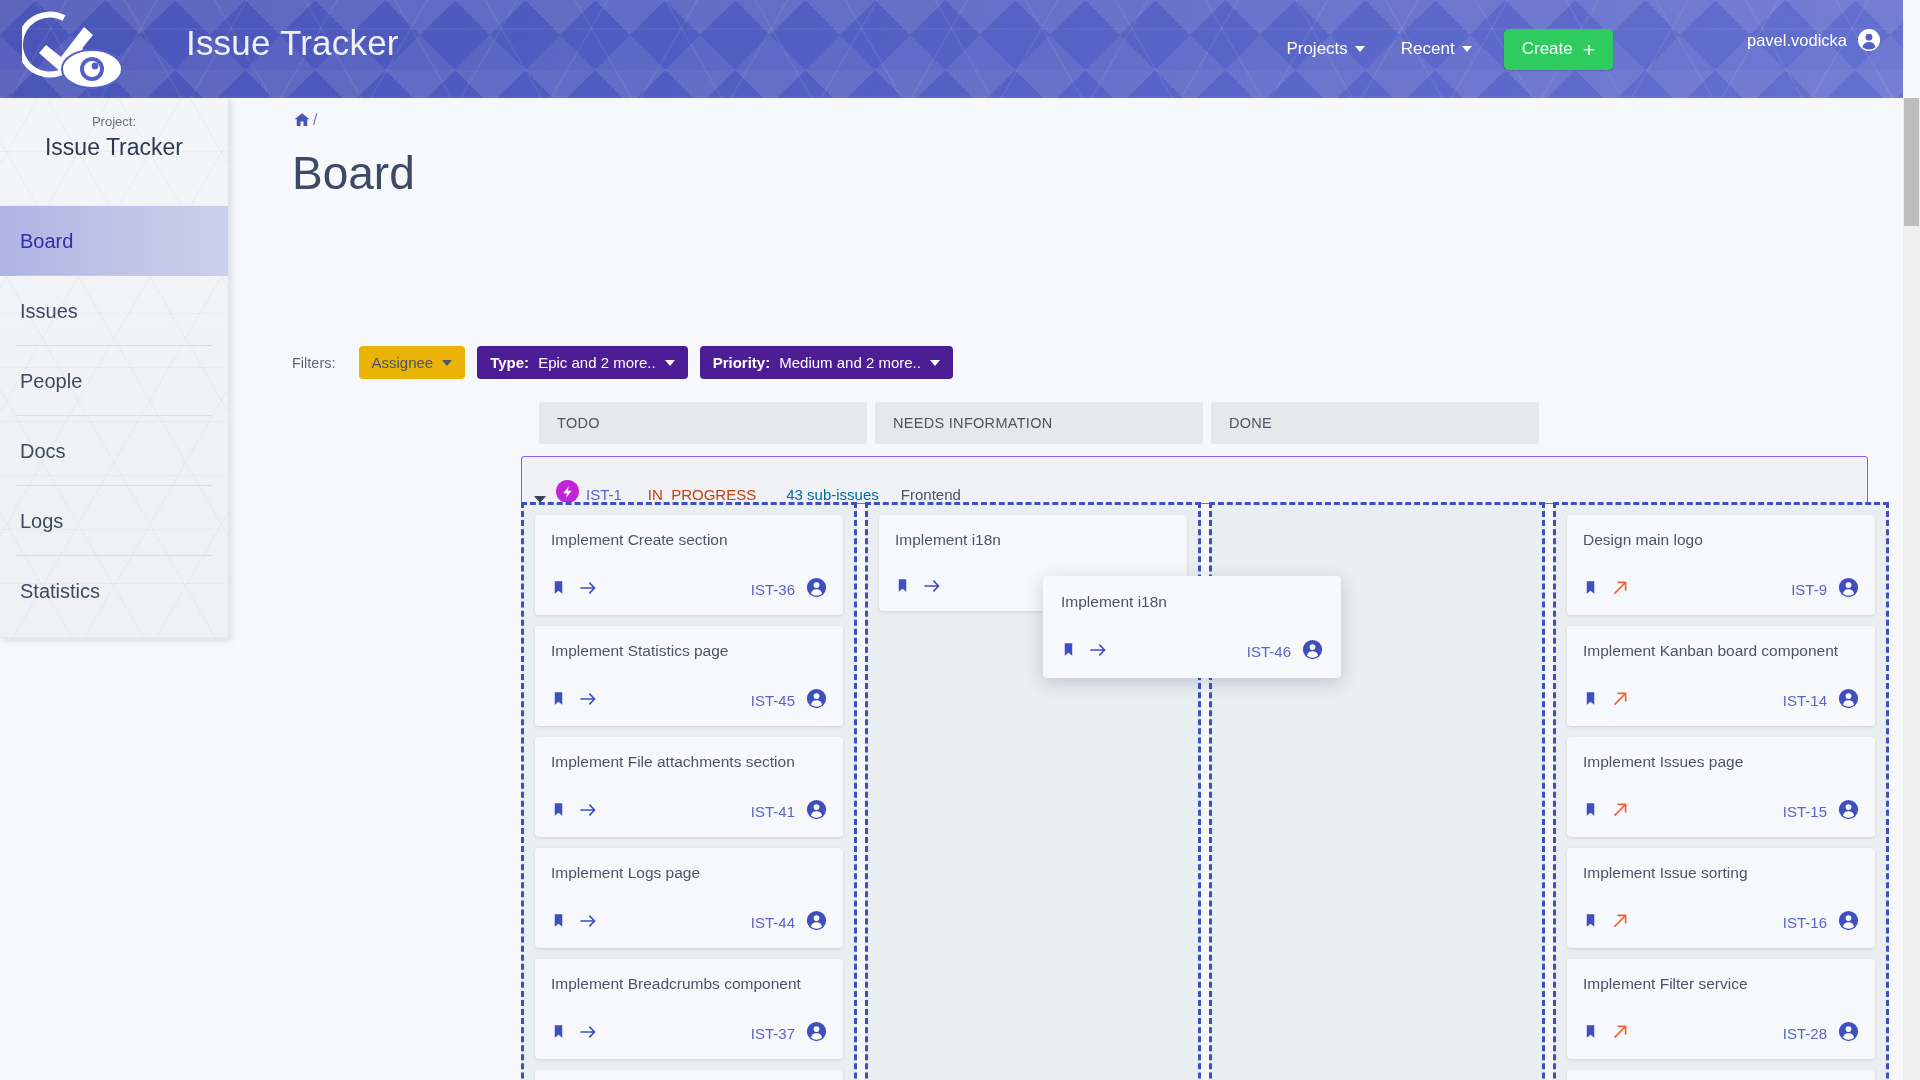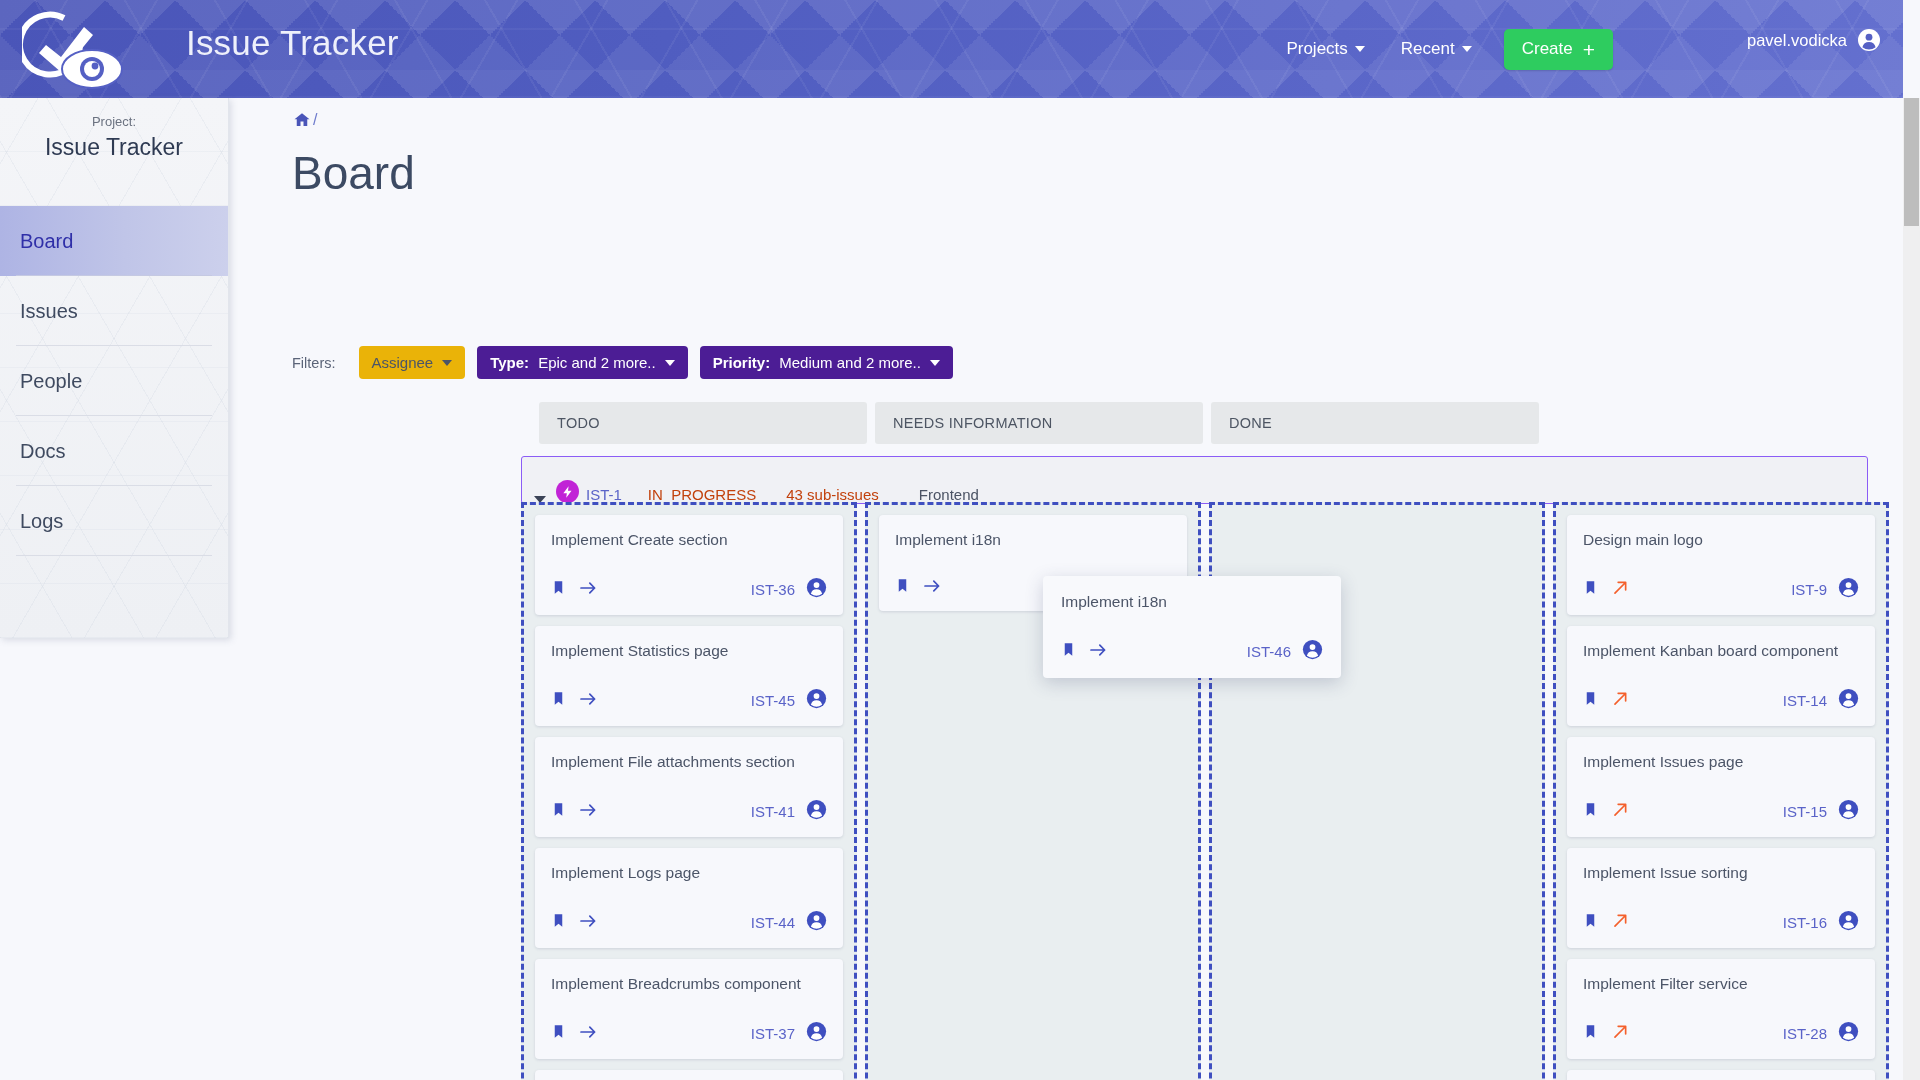--- a/index.html
+++ b/index.html
@@ -119,21 +119,21 @@
     background: #f0f1f5; border: 1px solid #8b5cf6; border-radius: 3px;
     display: flex; align-items: flex-end; gap: 0; padding-left: 12px;
   }
   .epic-caret { width:0;height:0;border-left:6px solid transparent;border-right:6px solid transparent;border-top:7px solid #3a4256; cursor:pointer; margin-right:10px; }
   .epic-badge {
     width: 23px; height: 23px; border-radius: 50%; background: #c123d6;
     display: flex; align-items: center; justify-content: center; margin-right: 7px;
   }
   .epic-key { font-size: 15px; color: #5a63c8; margin-right: 26px; }
   .epic-status { font-size: 15px; color: #c2410c; margin-right: 30px; }
-  .epic-subs { font-size: 15px; color: #c2410c; margin-right: 40px; }
+  .epic-subs { font-size: 15px; color: #0369a1; margin-right: 22px; }
   .epic-tag { font-size: 15px; color: #4b5364; }
 
   
   .zones { position: absolute; left: 292px; top: 404px; display: flex; gap: 8px; }
   .zone {
     width: 336px; min-height: 676px;
     background: #e9eef0;
     border: 3px dashed #3f4fc0;
     padding: 10px 11px;
   }
@@ -223,20 +223,23 @@
       <span>People</span>
       <span class="sep"></span>
     </div>
     <div class="side-item">
       <span>Docs</span>
       <span class="sep"></span>
     </div>
     <div class="side-item">
       <span>Logs</span>
       <span class="sep"></span>
+    </div>
+    <div class="side-item">
+      <span>Statistics</span>
     </div>
   </div>
 </div>
 
 <div class="main">
 
   <div class="breadcrumb">
     <span class="home-icon">
       <svg width="18" height="18" viewBox="0 0 24 24">
           <path d="M12 3 L22 11 h-3 v9 h-5 v-6 h-4 v6 H5 v-9 H2 Z" fill="#4a55b8"></path>

